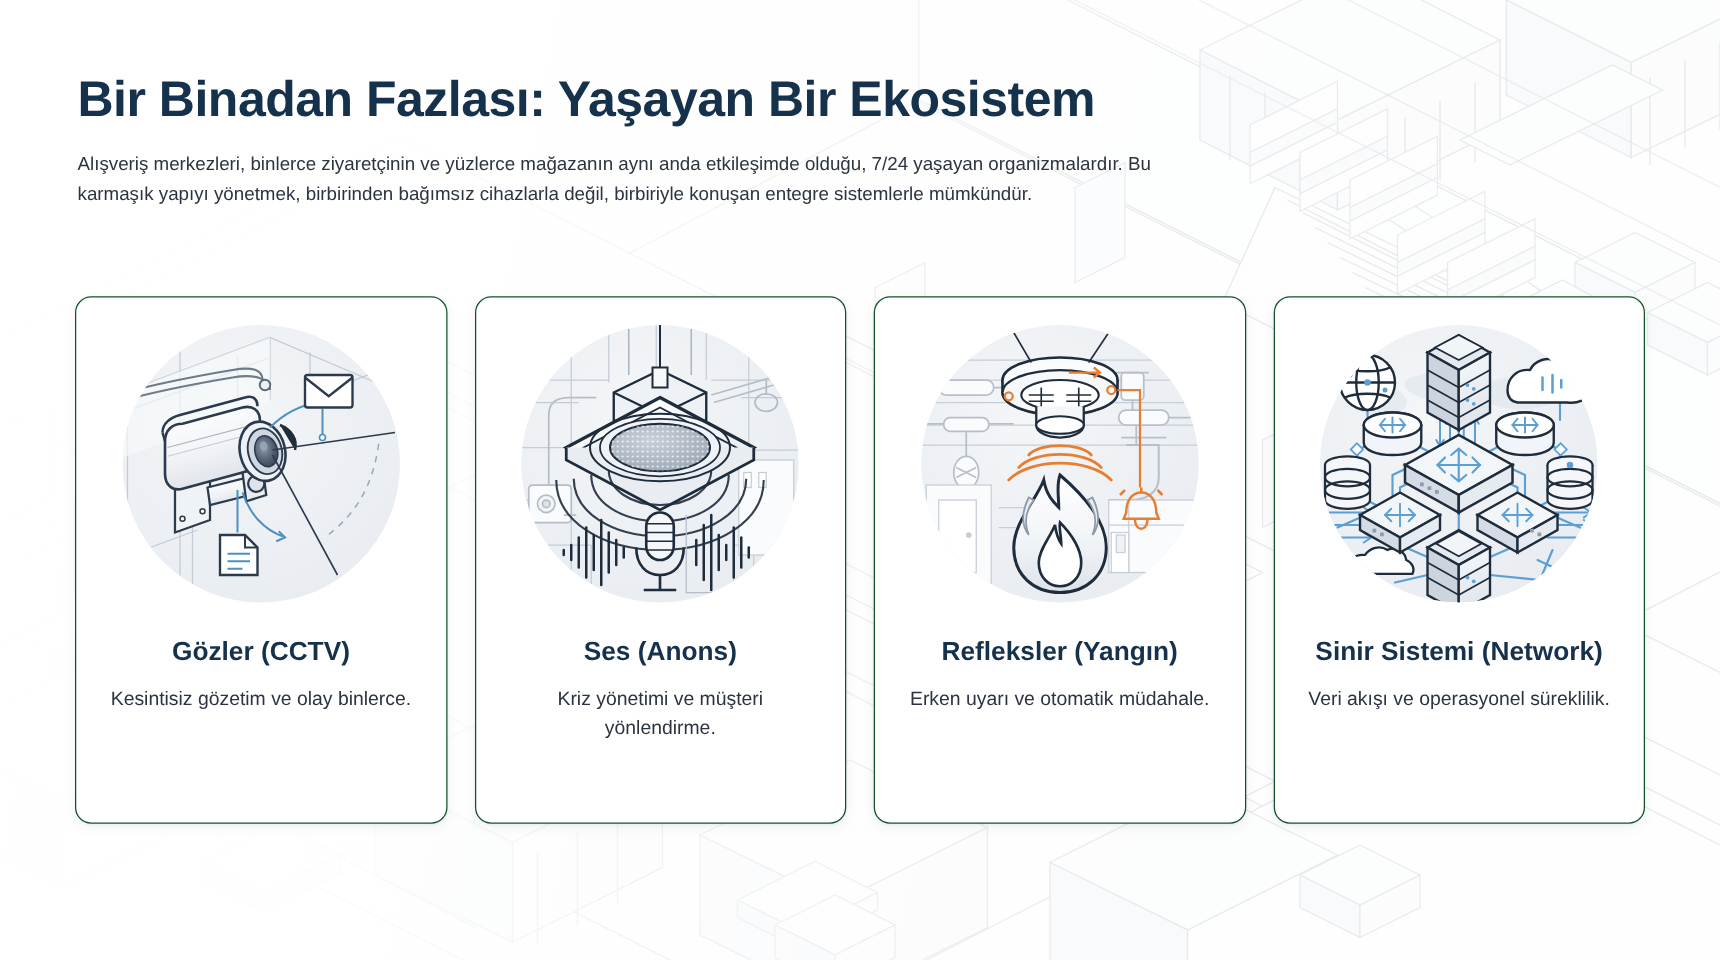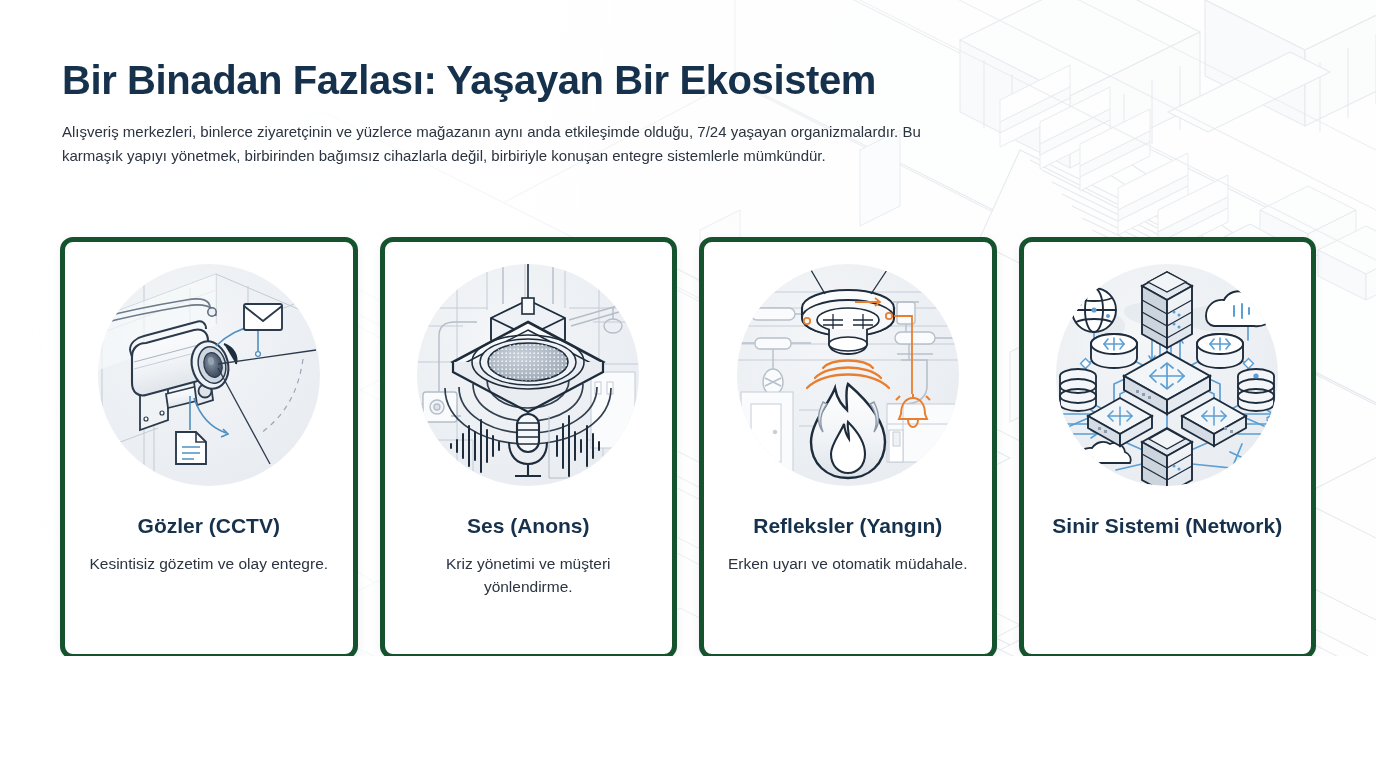--- a/index.html
+++ b/index.html
@@ -8,21 +8,21 @@
     width: 1376px;
     height: 768px;
     overflow: hidden;
     background: #ffffff;
     font-family: "Liberation Sans", sans-serif;
   }
 
   #page {
     position: relative;
     width: 1376px;
-    height: 656px;
+    height: 768px;
     background: #fdfdfe;
     overflow: hidden;
   }
 
   
   #bg-illustration {
     position: absolute;
     inset: 0;
     width: 1376px;
     height: 768px;
@@ -69,21 +69,21 @@
     left: 60px;
     top: 237px;
     width: 1256px;
     height: 422px;
     display: flex;
     gap: 22px;
   }
   .card {
     flex: 1 1 0;
     background: #ffffff;
-    border: 5px solid #14532d;
+    border: 1px solid #14532d;
     border-radius: 13px;
     box-shadow: 0 3px 10px rgba(40,52,70,0.055), 0 1px 2px rgba(40,52,70,0.05);
     padding: 22px 18px 20px 18px;
     display: flex;
     flex-direction: column;
     align-items: center;
   }
   .card-illustration {
     width: 222px;
     height: 222px;
@@ -371,21 +371,21 @@
               <g stroke="#4e8fc0" stroke-width="1.5">
                 <path d="M84,183 L102,183"></path>
                   <path d="M84,189 L102,189"></path>
                   <path d="M84,195 L96,195"></path>
               </g>
             </g>
           </g>
         </svg>
       </div>
       <div class="card-title">Gözler (CCTV)</div>
-      <div class="card-desc">Kesintisiz gözetim ve olay entegre.</div>
+      <div class="card-desc">Kesintisiz gözetim ve olay binlerce.</div>
     </div>
 
     <div class="card">
       <div class="card-illustration">
         <svg viewBox="0 0 222 222" aria-hidden="true">
           <defs>
             <linearGradient id="spkG" x1="0" y1="0" x2="0.4" y2="1">
               <stop offset="0%" stop-color="#ffffff"></stop>
               <stop offset="60%" stop-color="#f2f5f8"></stop>
               <stop offset="100%" stop-color="#dde3ea"></stop>
@@ -881,16 +881,17 @@
               </g>
             </g>
             <g fill="#5b9fd4">
               <circle cx="118" cy="202" r="1.5"></circle>
                 <circle cx="123" cy="205" r="1.5"></circle>
             </g>
           </g>
         </svg>
       </div>
       <div class="card-title">Sinir Sistemi (Network)</div>
+      <div class="card-desc">Veri akışı ve operasyonel süreklilik.</div>
     </div>
 
   </div>
 </div>
 
 </body></html>

